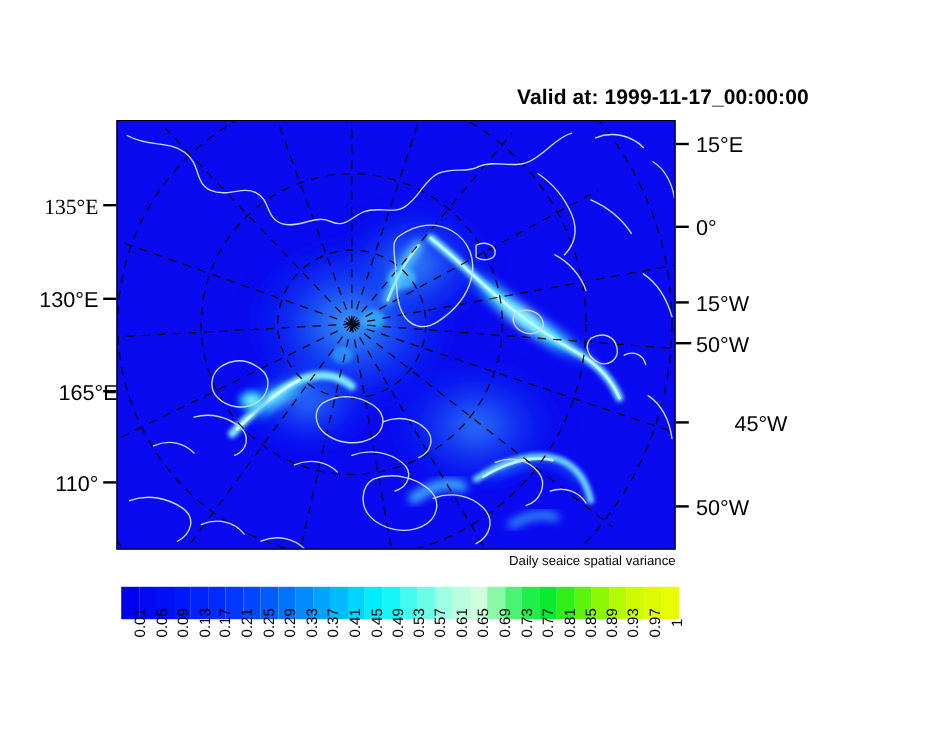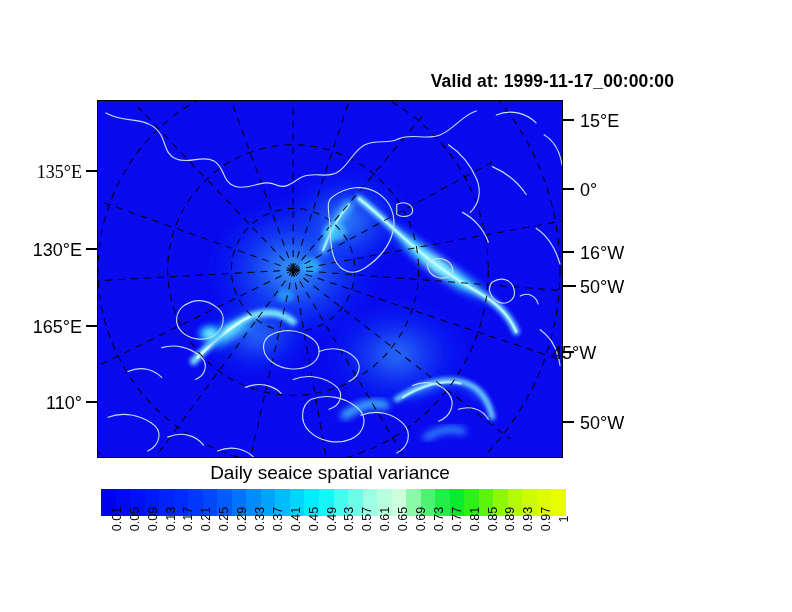--- a/index.html
+++ b/index.html
@@ -16,22 +16,22 @@
              border:1.4px solid #000;box-sizing:border-box;background:#0a0af0;overflow:hidden;}
   #map-svg{position:absolute;left:0;top:0;width:100%;height:100%;display:block;}
 
   
   .tick-mark{position:absolute;height:2px;background:#000;}
   .axis-label{position:absolute;font-size:18px;white-space:nowrap;line-height:1;}
   .axis-left{text-align:right;}
   .axis-right{text-align:left;}
 
   
-  #caption{position:absolute;left:97px;top:447px;width:466px;text-align:center;
-           font-size:19px;}
+  #caption{position:absolute;left:97px;top:447px;width:466px;text-align:right;
+           font-size:11px;}
 
   
   #cbar-wrap{position:absolute;left:101px;top:474px;width:465px;height:27px;}
   #cbar{position:absolute;left:0;top:0;width:100%;height:100%;display:flex;
         border:0;box-sizing:border-box;}
   #cbar .swatch{flex:1 1 0;height:100%;}
   #cbar-labels{position:absolute;left:101px;top:504px;width:465px;height:60px;}
   #cbar-labels .cl{position:absolute;top:0;font-size:12.5px;
                    transform:translateX(-50%) rotate(-90deg);
                    transform-origin:50% 0;white-space:nowrap;
@@ -188,41 +188,41 @@
   </div>
 
   <div>
     <div class="tick-mark" style="left:86px;top:155px;width:11px;"></div>
     <div class="axis-label axis-left" style="left:0px;top:148px;width:82px;font-family:Liberation Serif, serif;">135°E</div>
 
     <div class="tick-mark" style="left:86px;top:233px;width:11px;"></div>
     <div class="axis-label axis-left" style="left:0px;top:226px;width:82px;">130°E</div>
 
     <div class="tick-mark" style="left:86px;top:310px;width:11px;"></div>
-    <div class="axis-label axis-left" style="left:0px;top:303px;width:82px;">165°E</div>
+    <div class="axis-label axis-left" style="left:0px;top:303px;width:82px;padding-left:16px;">165°E</div>
 
     <div class="tick-mark" style="left:86px;top:386px;width:11px;"></div>
     <div class="axis-label axis-left" style="left:0px;top:379px;width:82px;">110°</div>
   </div>
 
   <div>
     <div class="tick-mark" style="left:563px;top:104px;width:11px;"></div>
     <div class="axis-label axis-right" style="left:580px;top:97px;">15°E</div>
 
     <div class="tick-mark" style="left:563px;top:173px;width:11px;"></div>
     <div class="axis-label axis-right" style="left:580px;top:166px;">0°</div>
 
     <div class="tick-mark" style="left:563px;top:236px;width:11px;"></div>
-    <div class="axis-label axis-right" style="left:580px;top:229px;">16°W</div>
+    <div class="axis-label axis-right" style="left:580px;top:229px;">15°W</div>
 
     <div class="tick-mark" style="left:563px;top:270px;width:13px;height:2.4px;"></div>
     <div class="axis-label axis-right" style="left:580px;top:263px;">50°W</div>
 
     <div class="tick-mark" style="left:563px;top:336px;width:11px;"></div>
-    <div class="axis-label axis-right" style="left:552px;top:329px;">45°W</div>
+    <div class="axis-label axis-right" style="left:612px;top:329px;">45°W</div>
 
     <div class="tick-mark" style="left:563px;top:406px;width:11px;"></div>
     <div class="axis-label axis-right" style="left:580px;top:399px;">50°W</div>
   </div>
 
   <div id="caption">Daily seaice spatial variance</div>
 
   <div id="cbar-wrap">
     <div id="cbar">
         <div class="swatch" style="background: rgb(0, 0, 238);"></div>

